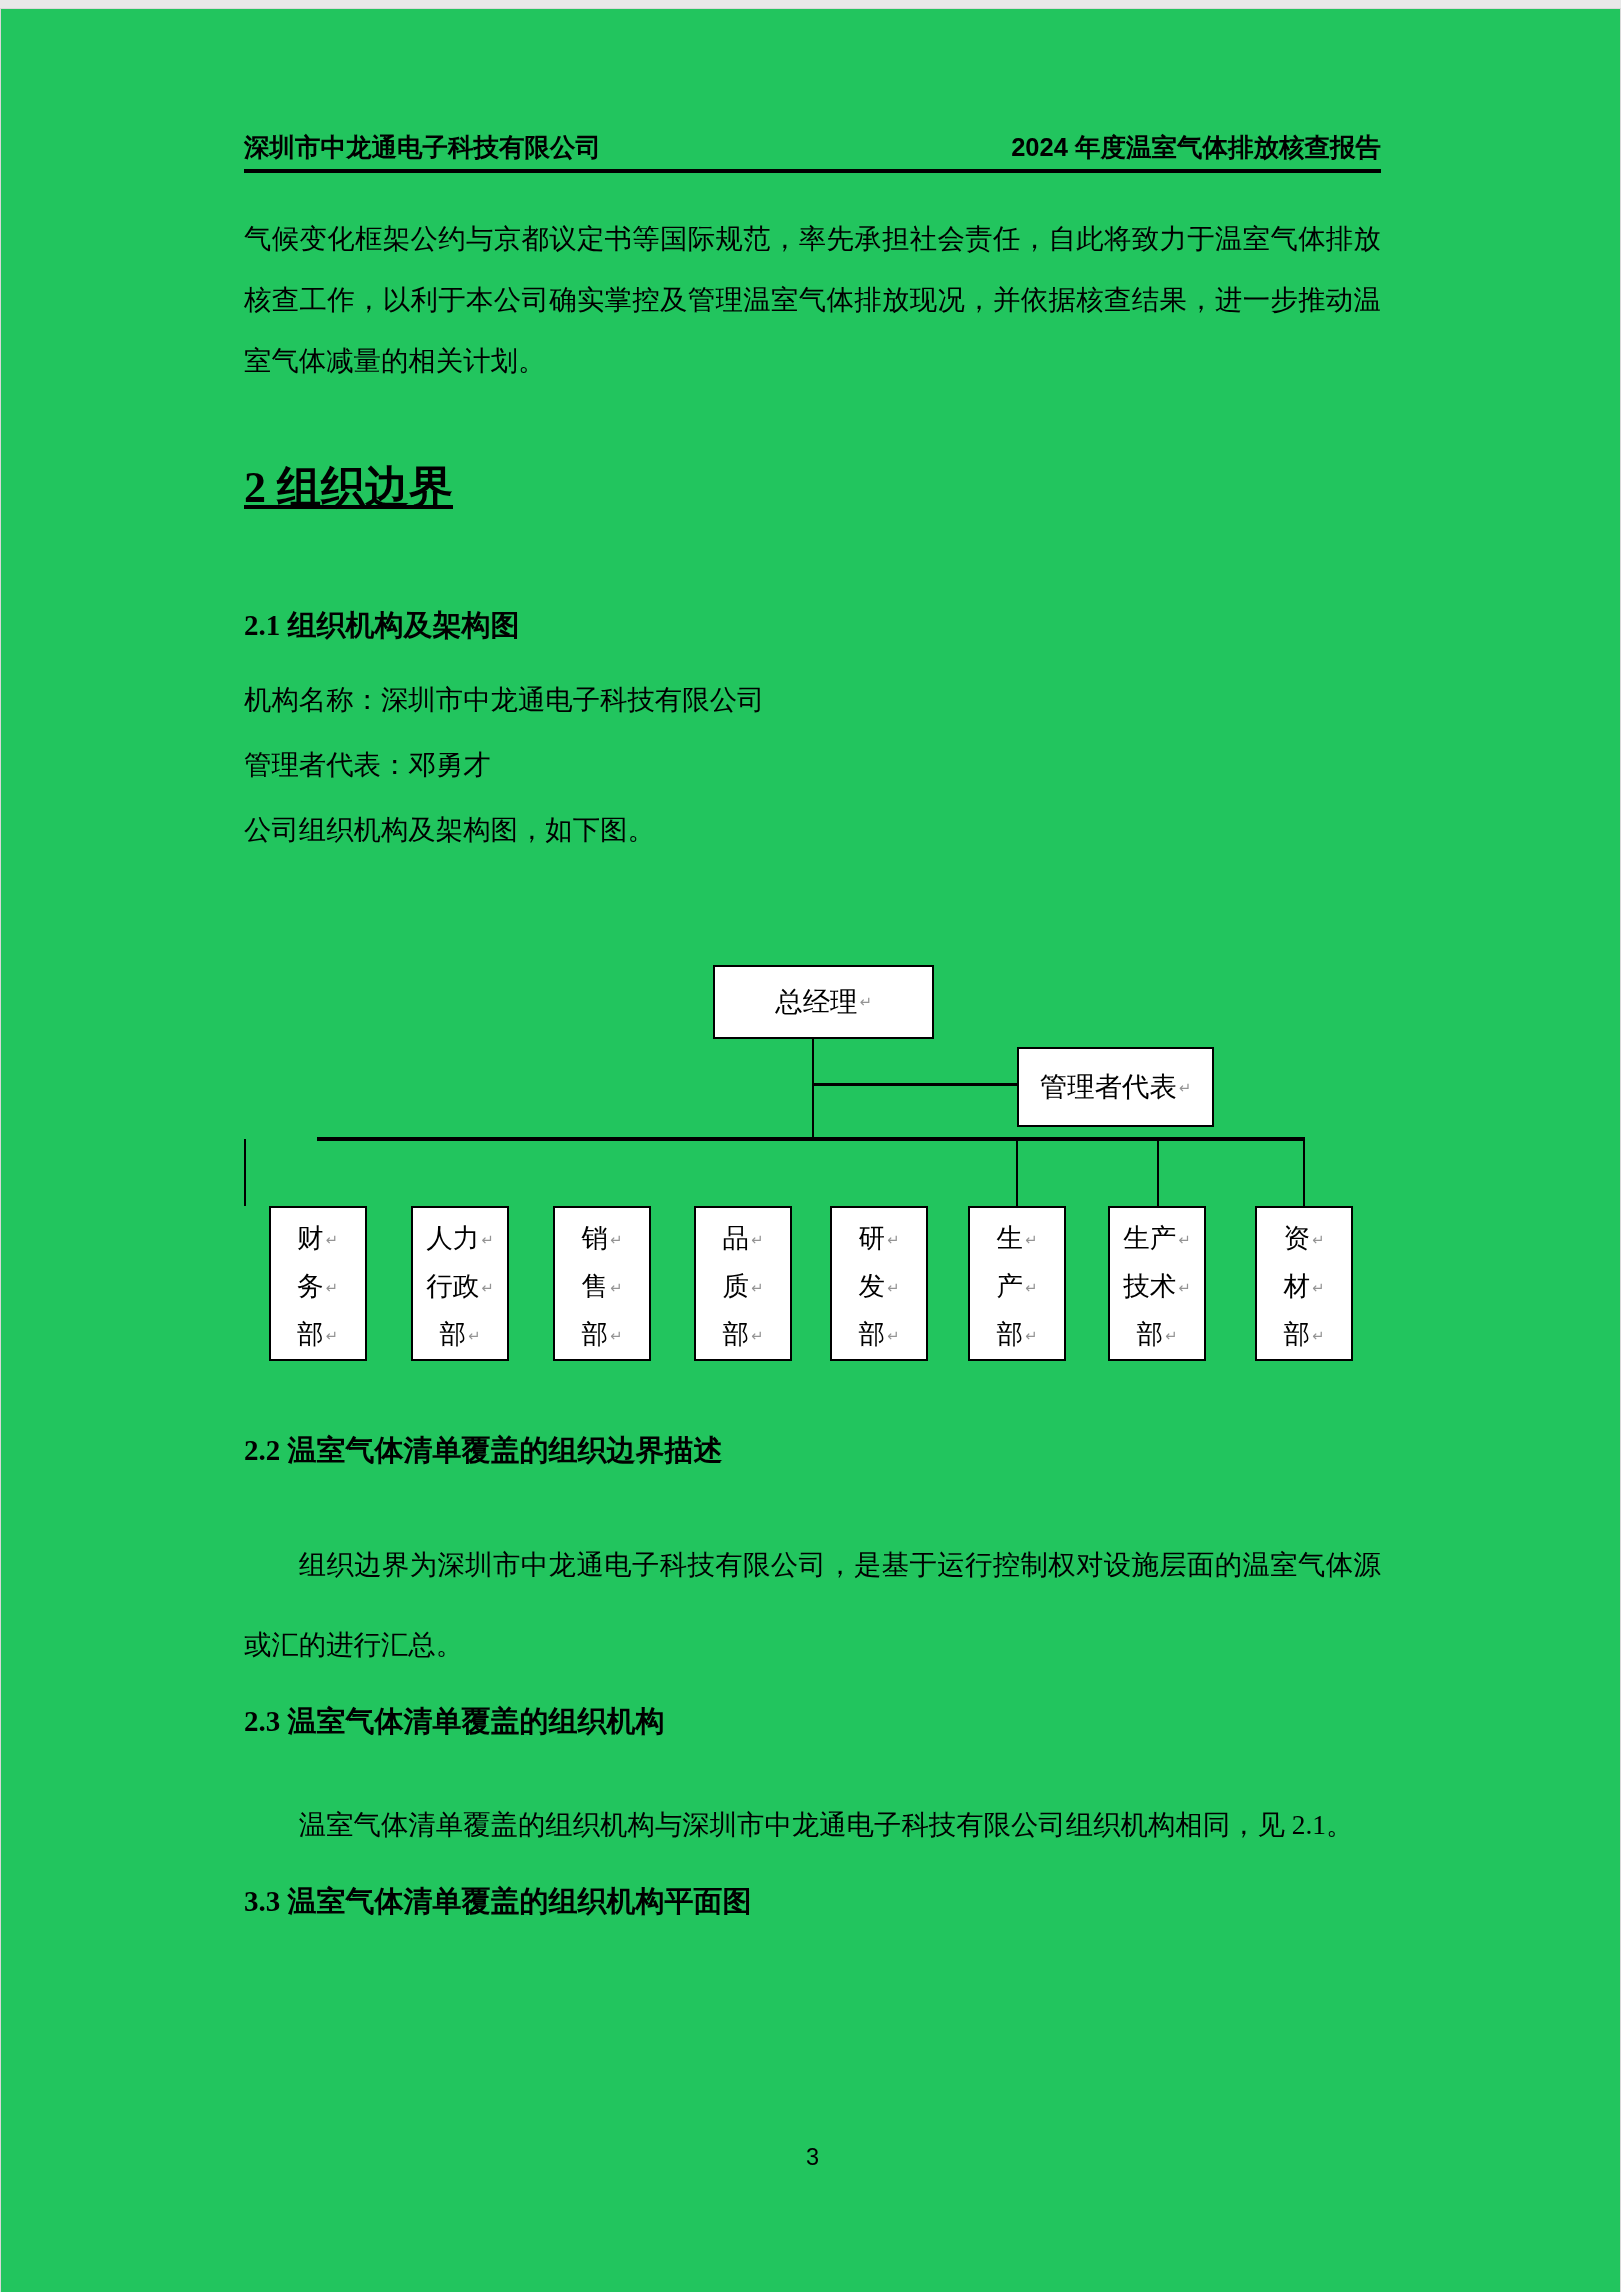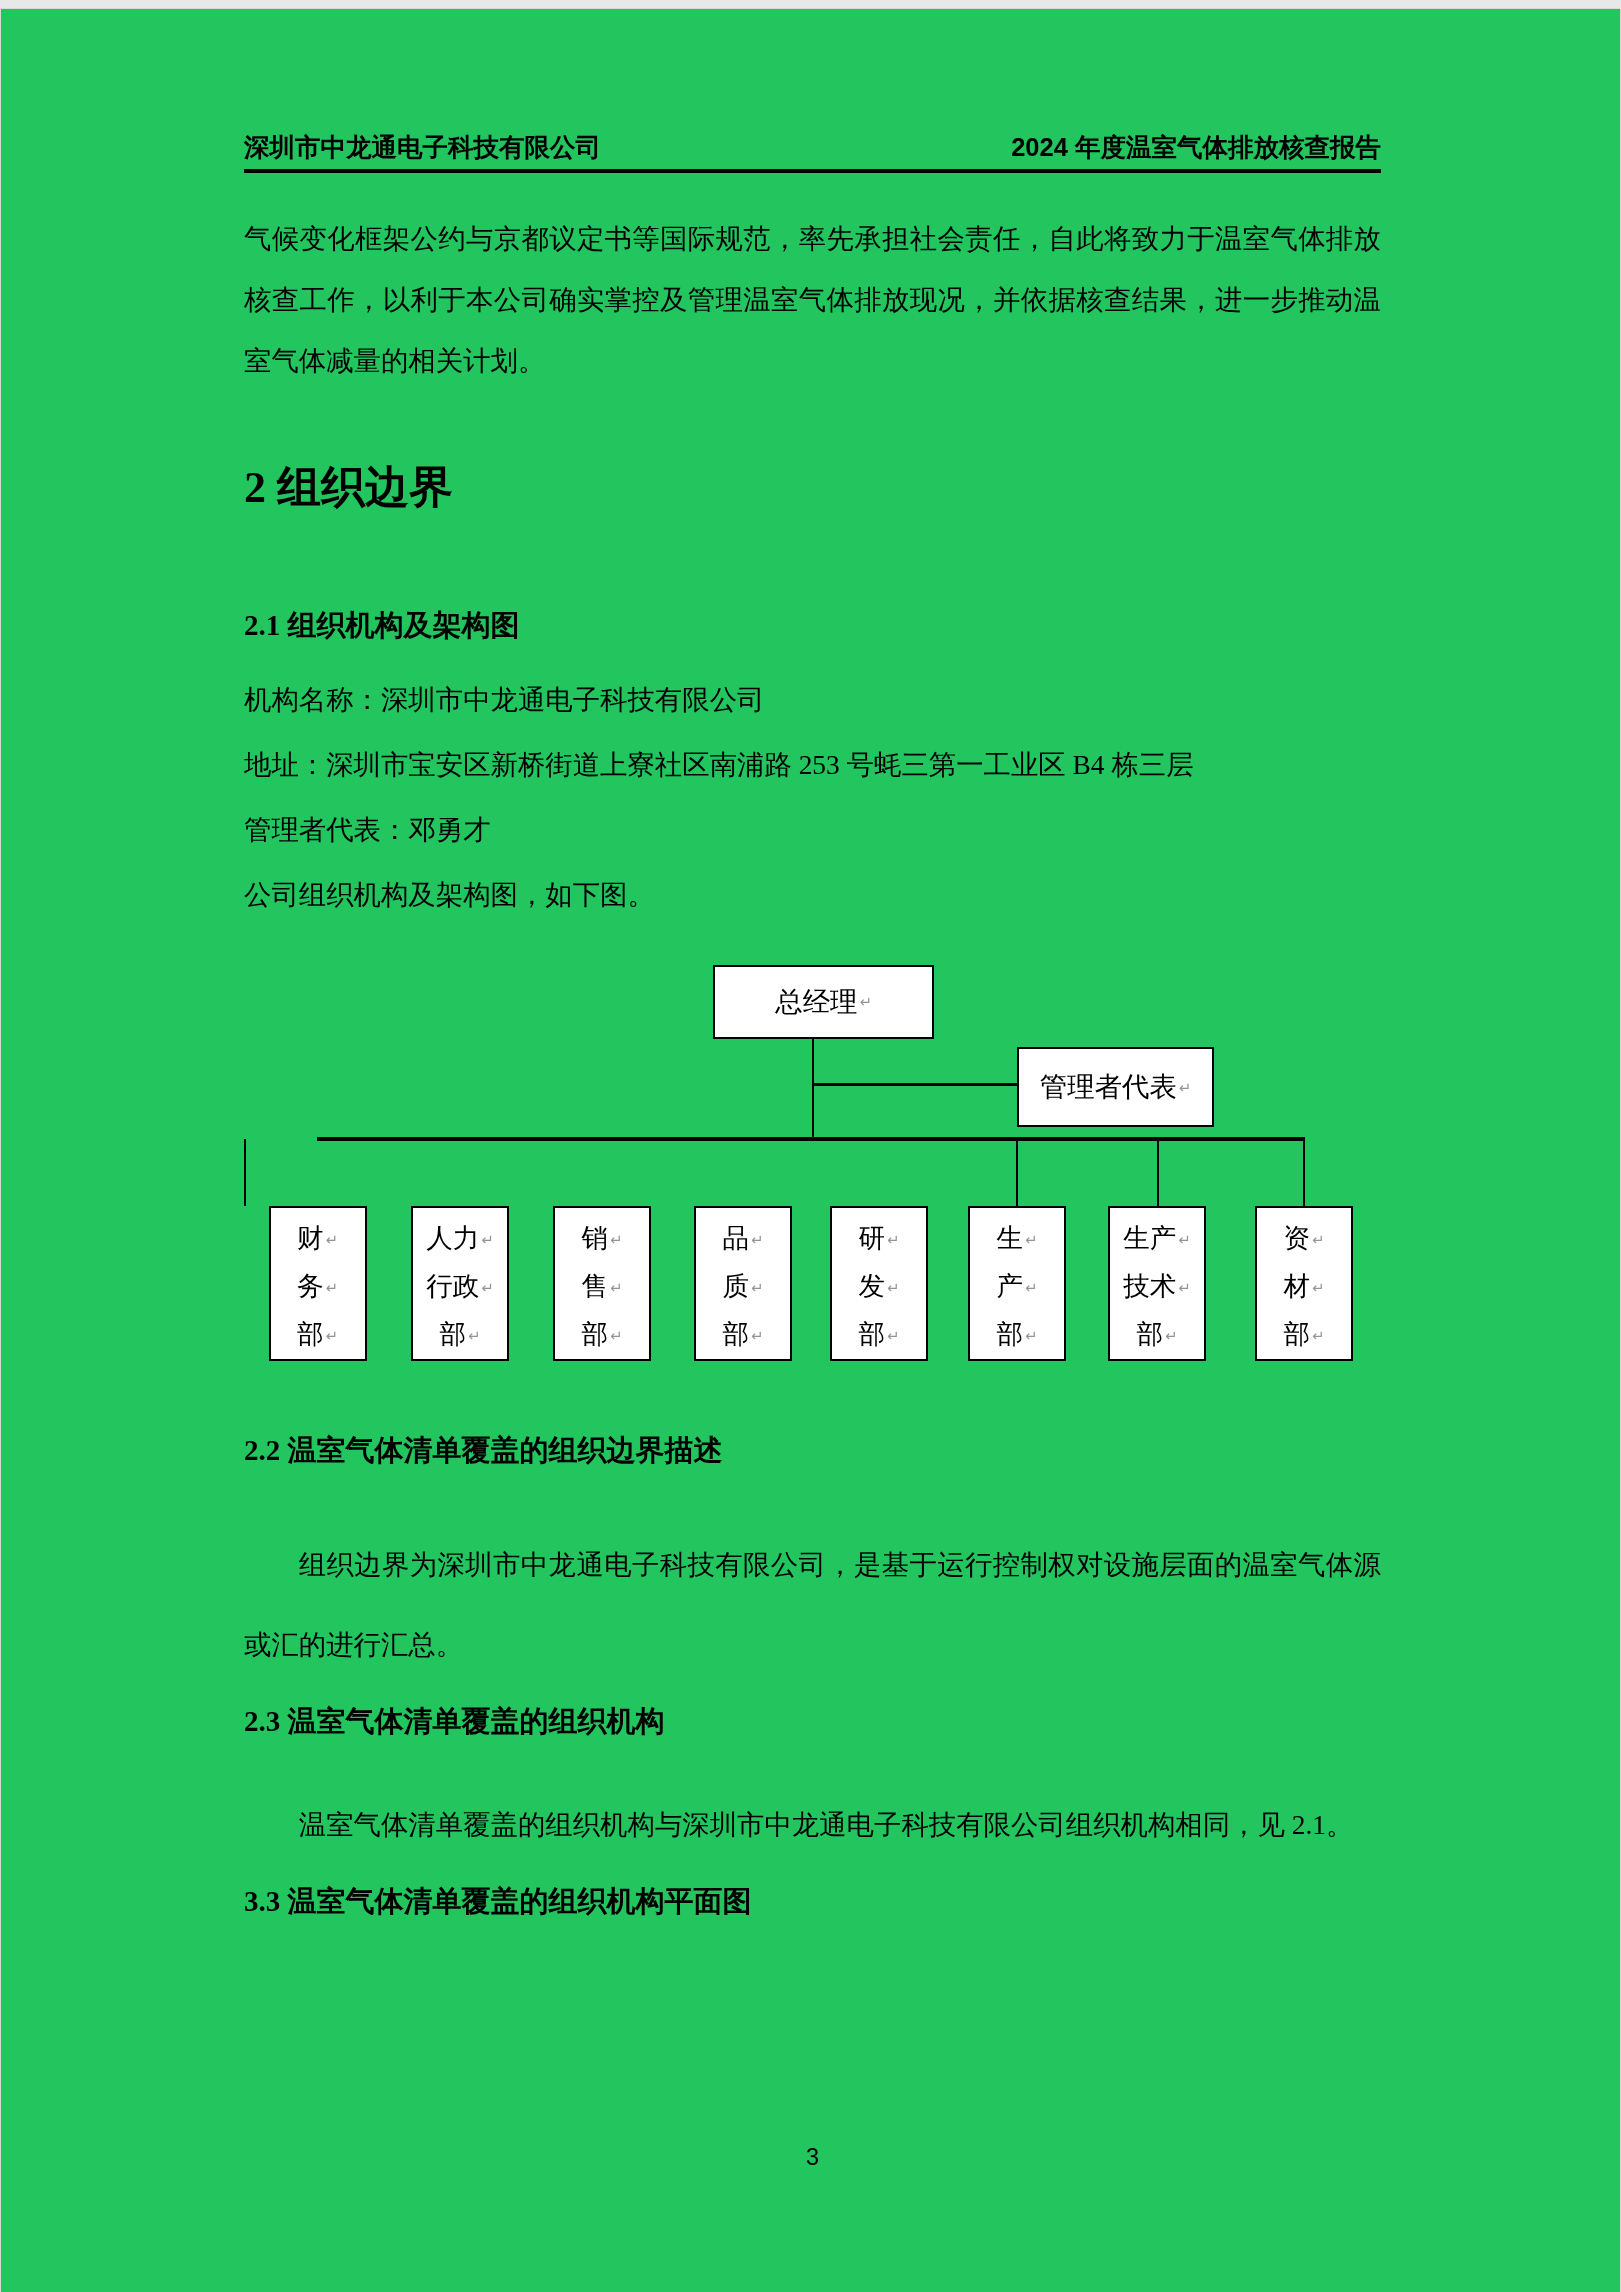--- a/index.html
+++ b/index.html
@@ -27,21 +27,21 @@
 
   
   .para{
     left:243px;width:1137px;
     font-size:27.4px;line-height:61px;
     text-align:justify;text-justify:inter-ideograph;
   }
   .para.indent{text-indent:2em;line-height:80px;font-family:Liberation Serif, serif;}
   .h1{
     left:243px;top:453px;
-    font-size:44px;font-weight:bold;line-height:51px;
+    font-size:44px;font-weight:bold;line-height:51px;text-decoration:underline;
   }
   .h2{
     left:243px;
     font-size:29px;font-weight:bold;line-height:37px;
   }
   .info{
     left:243px;top:659px;width:1137px;
     font-size:27.4px;line-height:65px;
   }
   .info div{height:65px;}
@@ -112,21 +112,20 @@
   <div class="abs hdr-rule"></div>
 
   <div class="abs para" style="top:200px;">气候变化框架公约与京都议定书等国际规范，率先承担社会责任，自此将致力于温室气体排放核查工作，以利于本公司确实掌控及管理温室气体排放现况，并依据核查结果，进一步推动温室气体减量的相关计划。</div>
 
   <div class="abs h1">2 组织边界</div>
 
   <div class="abs h2" style="top:598px;">2.1 组织机构及架构图</div>
 
   <div class="abs info">
     <div>机构名称：深圳市中龙通电子科技有限公司</div>
-    <div>地址：深圳市宝安区新桥街道上寮社区南浦路 253 号蚝三第一工业区 B4 栋三层</div>
     <div>管理者代表：邓勇才</div>
     <div>公司组织机构及架构图，如下图。</div>
   </div>
 
   <div class="abs chart">
     <div class="cbox ceo">
       <span>总经理</span>
         <span class="mark">↵</span>
     </div>
     <div class="cline ceo-drop"></div>

